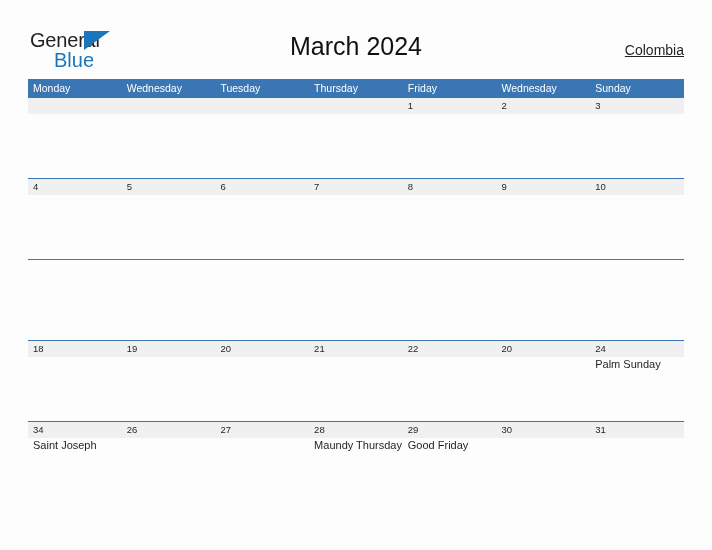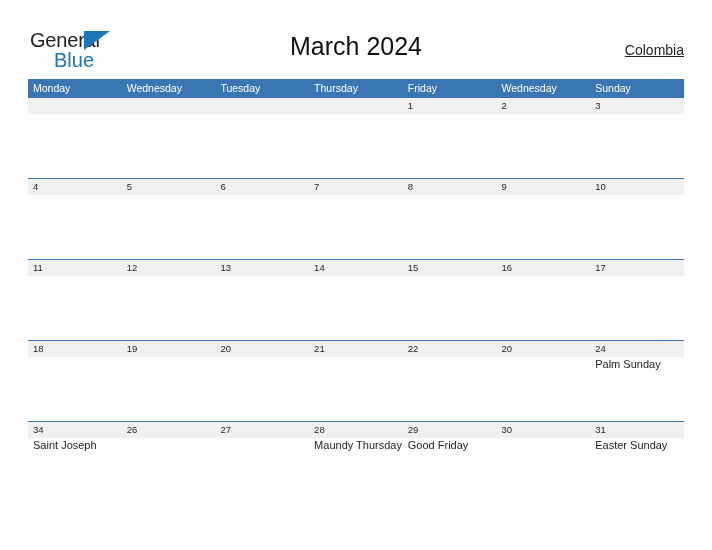--- a/index.html
+++ b/index.html
@@ -221,29 +221,20 @@
         <div class="event-cell"></div>
         <div class="event-cell"></div>
         <div class="event-cell"></div>
         <div class="event-cell"></div>
         <div class="event-cell"></div>
         <div class="event-cell"></div>
       </div>
     </div>
 
     <div class="week">
-      <div class="dates-band">
-        <div class="date-cell">11</div>
-        <div class="date-cell">12</div>
-        <div class="date-cell">13</div>
-        <div class="date-cell">14</div>
-        <div class="date-cell">15</div>
-        <div class="date-cell">16</div>
-        <div class="date-cell">17</div>
-      </div>
       <div class="events-band">
         <div class="event-cell"></div>
         <div class="event-cell"></div>
         <div class="event-cell"></div>
         <div class="event-cell"></div>
         <div class="event-cell"></div>
         <div class="event-cell"></div>
         <div class="event-cell"></div>
       </div>
     </div>
@@ -279,18 +270,17 @@
         <div class="date-cell">30</div>
         <div class="date-cell">31</div>
       </div>
       <div class="events-band">
         <div class="event-cell">Saint Joseph</div>
         <div class="event-cell"></div>
         <div class="event-cell"></div>
         <div class="event-cell">Maundy Thursday</div>
         <div class="event-cell">Good Friday</div>
         <div class="event-cell"></div>
-        <div class="event-cell">Easter Sunday</div>
       </div>
     </div>
 
   </div>
 </div>
 
 </body></html>

